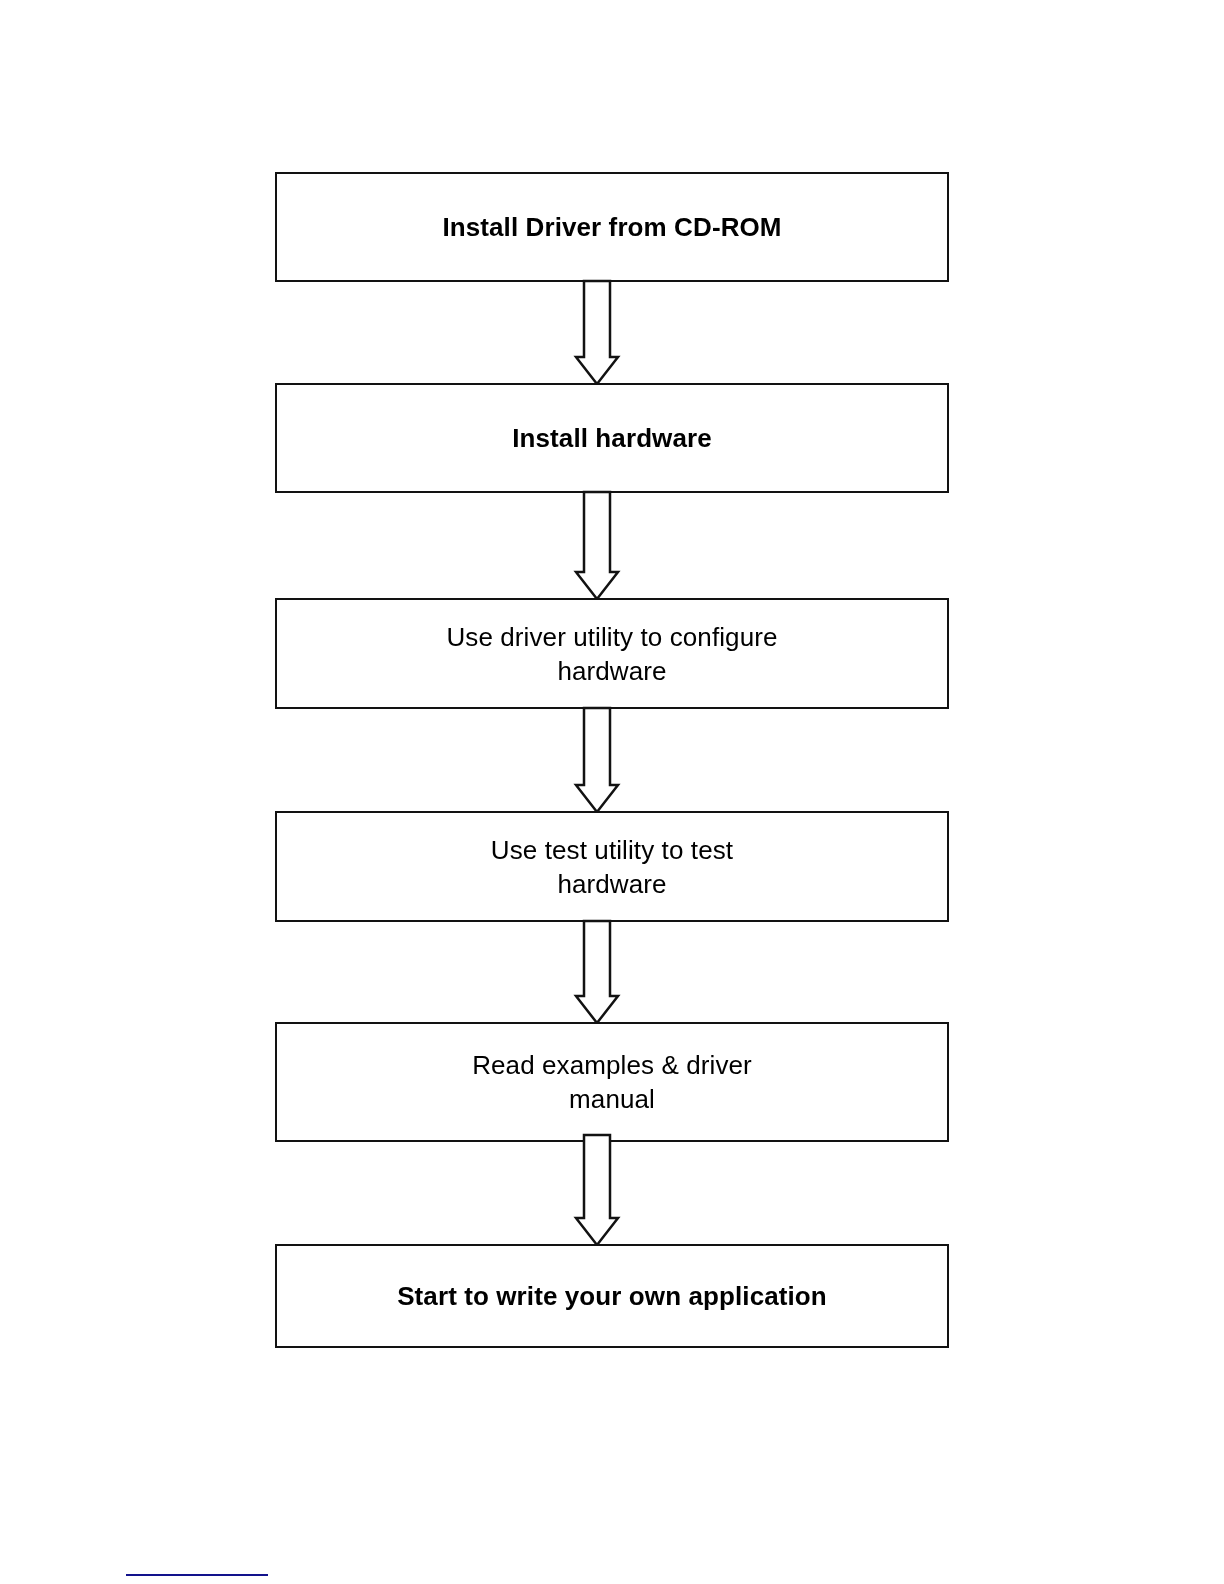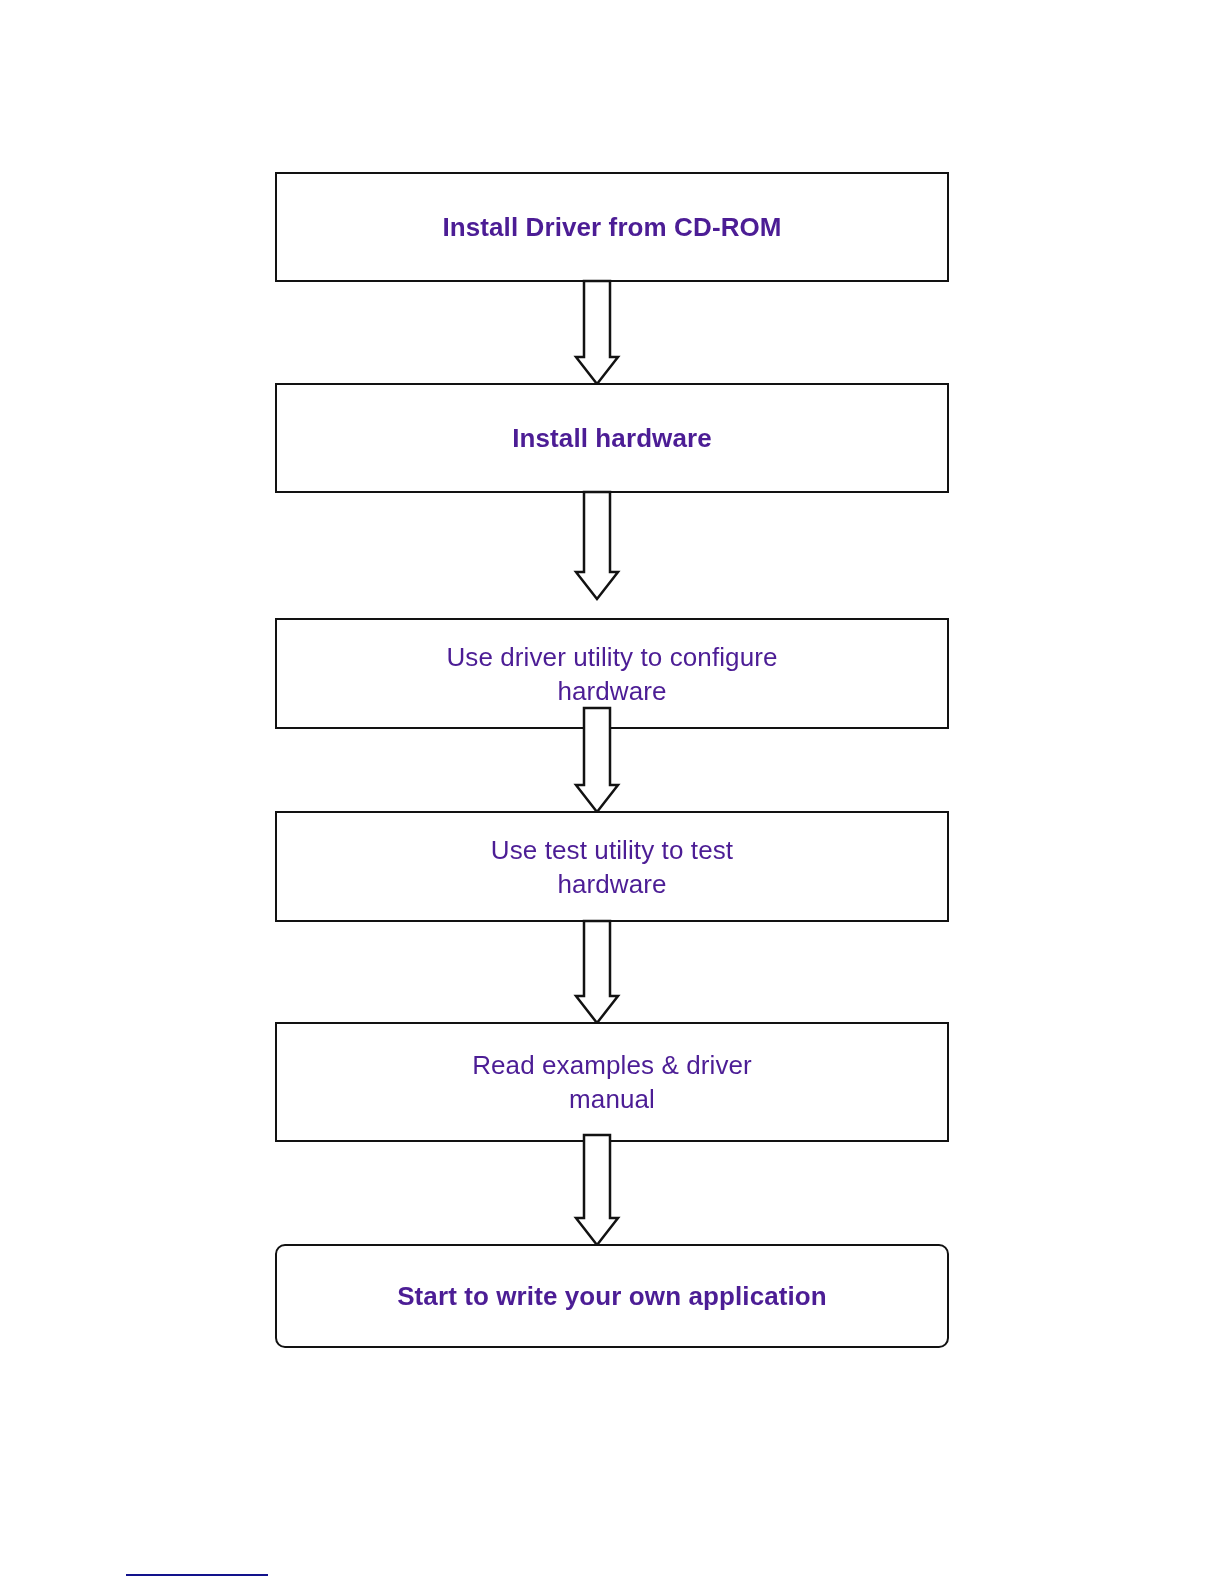--- a/index.html
+++ b/index.html
@@ -32,37 +32,37 @@
     box-sizing: border-box;
     border: 2.5px solid #121212;
     background: #ffffff;
     display: flex;
     align-items: center;
     justify-content: center;
     text-align: center;
   }
 
   .node-label {
-    color: #4c1d95;
+    color: #000000;
     font-size: 26px;
     line-height: 34px;
     letter-spacing: 0.1px;
     padding: 0 16px;
     white-space: pre-line;
   }
   .node.weight-bold .node-label { font-weight: bold; }
   .node.weight-regular .node-label { font-weight: normal; }
 
   
   #node-0 { top: 172px;  height: 110px; }
   #node-1 { top: 383px;  height: 110px; align-items: center; }
-  #node-2 { top: 598px;  height: 111px; margin-top: 20px; }
+  #node-2 { top: 598px;  height: 111px; }
   #node-3 { top: 811px;  height: 111px; justify-content: center; }
   #node-4 { top: 1022px; height: 120px; }
-  #node-5 { top: 1244px; height: 104px; border-radius: 10px; }
+  #node-5 { top: 1244px; height: 104px; }
 
   
   .connector {
     position: absolute;
     left: 0;
     width: 1224px;
     pointer-events: none;
   }
   .connector svg { display: block; overflow: visible; }
 

